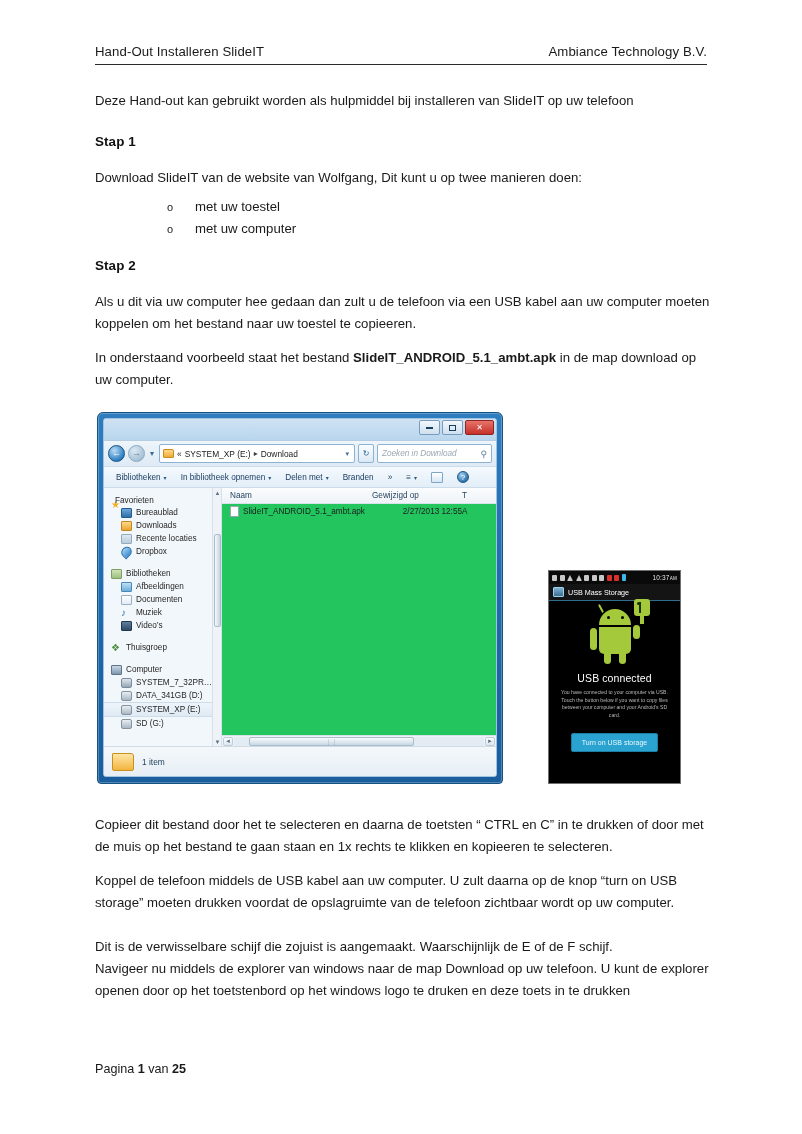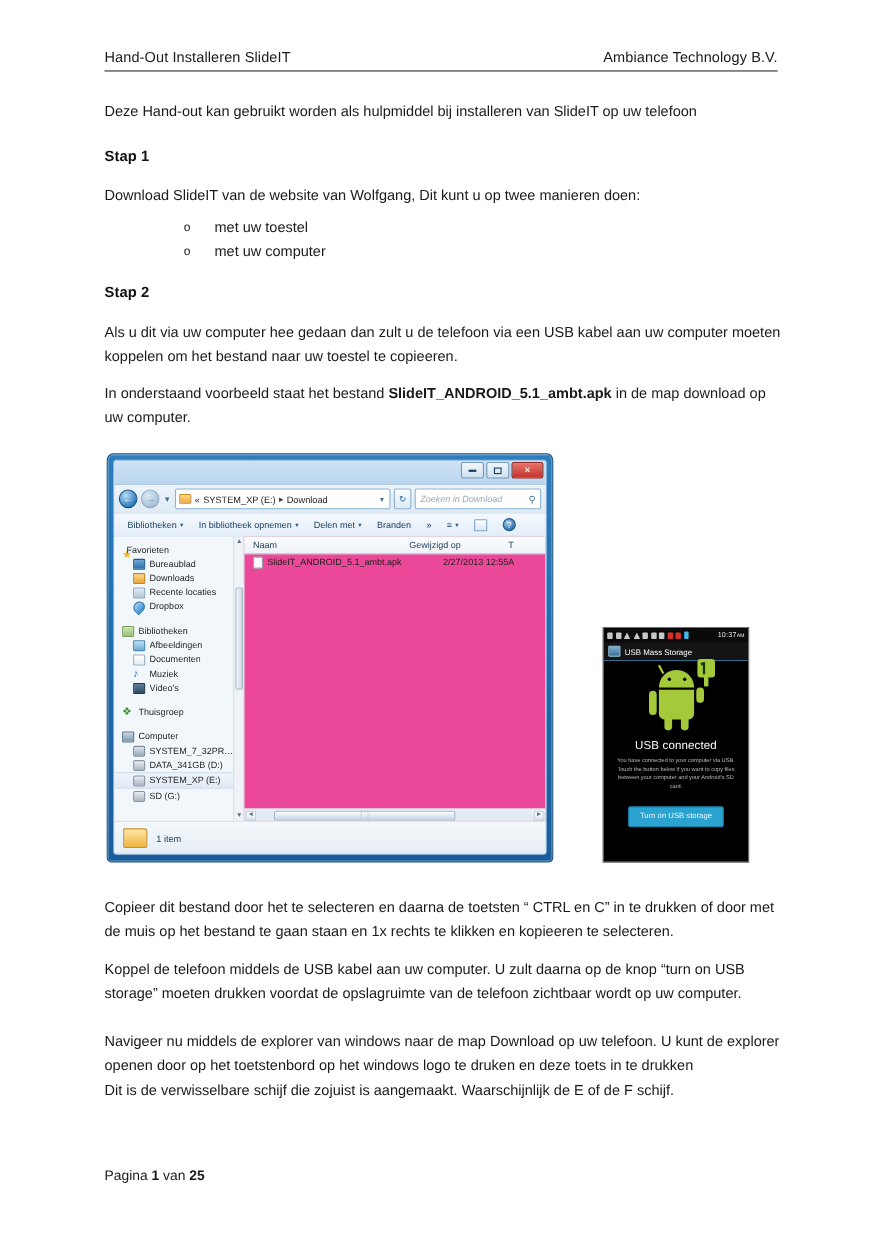--- a/index.html
+++ b/index.html
@@ -140,21 +140,21 @@
   .nav-scroll {
     position:absolute; right:0; top:0; width:9px; height:100%;
     background:#eff3f7; border-left:1px solid #d6e0e9;
   }
   .nav-scroll .thumb { position:absolute; top:18%; left:1px; width:7px; height:36%;
     background:linear-gradient(90deg,#f6f9fb,#c6d4e0); border:1px solid #a8bccd; border-radius:2px; }
   .nav-scroll .arw { position:absolute; left:0; width:9px; height:9px; font-size:6px; color:#5a7183;
                      display:flex;align-items:center;justify-content:center;}
   .nav-scroll .arw.up { top:0; } .nav-scroll .arw.dn { bottom:0; }
 
-  .ex-list { flex:1; display:flex; flex-direction:column; background:#ec4899; min-width:0; }
+  .ex-list { flex:1; display:flex; flex-direction:column; background:#22c55e; min-width:0; }
   .list-head { height:16px; background:linear-gradient(180deg,#fbfdfe,#eef3f8);
     border-bottom:1px solid #d8e2ec; display:flex; align-items:center; font-size:8.2px; color:#27455f; }
   .lh-c1 { width:150px; padding-left:8px; }
   .lh-c2 { width:90px; }
   .lh-c3 { flex:1; }
   .list-row { height:15px; display:flex; align-items:center; font-size:8.2px; color:#1c1c1c; }
   .lr-c1 { width:150px; padding-left:8px; display:flex; align-items:center; gap:4px; }
   .lr-c2 { width:90px; color:#222;text-align:right; }
   .lr-c3 { flex:1; color:#222; }
   .file-ico { width:9px; height:11px; background:#fff; border:1px solid #9aa7b4; border-radius:1px; flex:none;}
@@ -508,21 +508,21 @@
       <div class="ph-desc">You have connected to your computer via USB. Touch the button below if you want to copy files between your computer and your Android’s SD card.</div>
       <div class="ph-btn">Turn on USB storage</div>
     </div>
   </div>
 
   <div style="position:absolute; left:95px; top:814px; width:615px;">
     <p class="para">Copieer dit bestand door het te selecteren en daarna de toetsten “ CTRL en C” in te drukken of door met de muis op het bestand te gaan staan en 1x rechts te klikken en kopieeren te selecteren.</p>
     <div class="spacer-12"></div>
     <p class="para">Koppel de telefoon middels de USB kabel aan uw computer. U zult daarna op de knop “turn on USB storage” moeten drukken voordat de opslagruimte van de telefoon zichtbaar wordt op uw computer.</p>
     <div style="height:22px"></div>
+    <p class="para">Dit is de verwisselbare schijf die zojuist is aangemaakt. Waarschijnlijk de E of de F schijf.</p>
     <p class="para">Navigeer nu middels de explorer van windows naar de map Download op uw telefoon. U kunt de explorer openen door op het toetstenbord op het windows logo te druken en deze toets in te drukken</p>
-    <p class="para">Dit is de verwisselbare schijf die zojuist is aangemaakt. Waarschijnlijk de E of de F schijf.</p>
   </div>
 
   <div class="doc-footer">
     <span>Pagina </span><b>1</b><span> van </span><b>25</b>
   </div>
 
 </div>
 
 </body></html>

